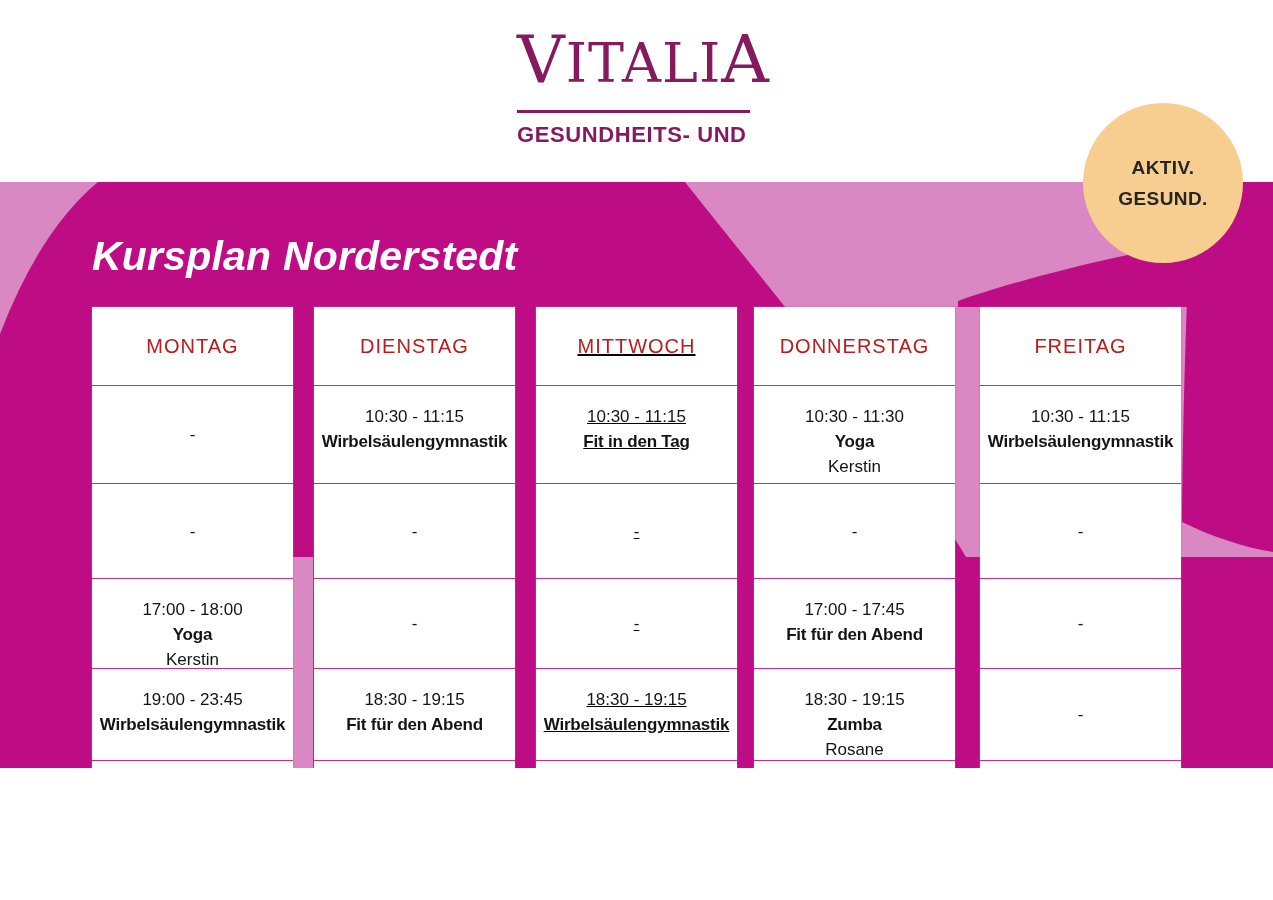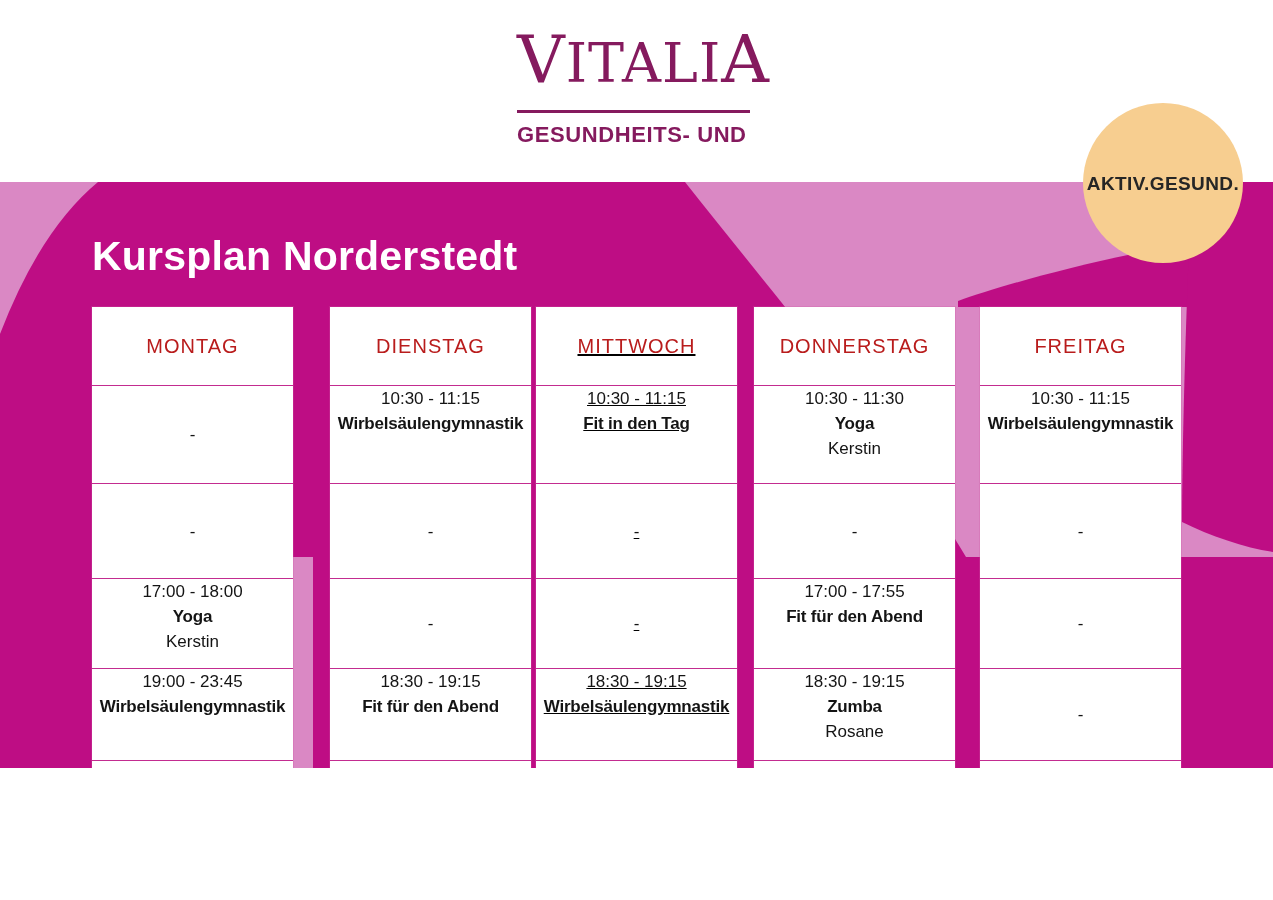--- a/index.html
+++ b/index.html
@@ -21,53 +21,53 @@
   .wordmark { white-space:nowrap; font-family:"DejaVu Serif","Liberation Serif",serif; letter-spacing:1px; line-height:64px; }
   .wm-big { font-size:66px; }
   .wm-mid { font-size:54px; }
   .logo-rule { width:233px; height:3px; background: var(--logo-purple); margin-top:1px; }
   .logo-sub { margin-top:8px; font-weight:bold; font-size:22px; line-height:27px; letter-spacing:0.6px; color: var(--logo-purple); }
 
   
   .badge {
     position:absolute; left:1083px; top:103px; width:160px; height:160px;
     border-radius:50%; background: var(--badge-peach); z-index:3;
-    display:flex; align-items:center; justify-content:center;
+    display:flex; flex-direction:column; align-items:center; justify-content:center;
     font-weight:bold; font-size:19px; line-height:31px; color:#262626; letter-spacing:0.4px;
   }
 
   
   .title {
     position:absolute; left:92px; top:233px; z-index:2;
-    color:#ffffff; font-size:41px; font-weight:600; letter-spacing:0.2px;
+    color:#ffffff; font-size:41px; font-weight:600; letter-spacing:0.2px;font-style:italic;
   }
 
   
   .schedule { position:absolute; left:0; top:0; width:100%; height:100%; z-index:2; }
   .day-card {
     position:absolute; top:307px; width:201px; height:540px;
     background:#ffffff;
     display:grid;
     grid-template-rows:78px 98px 95px 90px 92px 87px;
     box-shadow: 0 0 0 1px rgba(208,88,166,0.28);
   }
   .day-card:nth-child(1){ left:92px; }
-  .day-card:nth-child(2){ left:330px; }
+  .day-card:nth-child(2){ left:314px; }
   .day-card:nth-child(3){ left:536px;text-decoration:underline; }
   .day-card:nth-child(4){ left:754px; }
   .day-card:nth-child(5){ left:980px; }
 
   .day-header {
     display:flex; align-items:center; justify-content:center;
     font-size:20px; letter-spacing:1px; color:#b91c1c;
   }
   .cell {
     border-top:1.5px solid var(--divider);
     display:flex; flex-direction:column; align-items:center;
-    padding:0 2px 0 2px;
+    padding:18px 2px 0 2px;
     font-size:17px; line-height:25px; color:#141414; text-align:center;
   }
   .cell.empty { justify-content:center; padding-top:0; }
   .cell .course { font-weight:bold; letter-spacing:-0.2px; }
 </style>
 </head>
 <body>
 
 <div class="page">
 
@@ -173,21 +173,21 @@
         <div class="day-header">DONNERSTAG</div>
         <div class="cell">
           <div class="time">10:30 - 11:30</div>
           <div class="course">Yoga</div>
           <div class="instructor">Kerstin</div>
         </div>
         <div class="cell empty">
           <span>-</span>
         </div>
         <div class="cell">
-          <div class="time">17:00 - 17:55</div>
+          <div class="time">17:00 - 17:45</div>
           <div class="course">Fit für den Abend</div>
         </div>
         <div class="cell">
           <div class="time">18:30 - 19:15</div>
           <div class="course">Zumba</div>
           <div class="instructor">Rosane</div>
         </div>
         <div class="cell empty">
           <span>-</span>
         </div>

